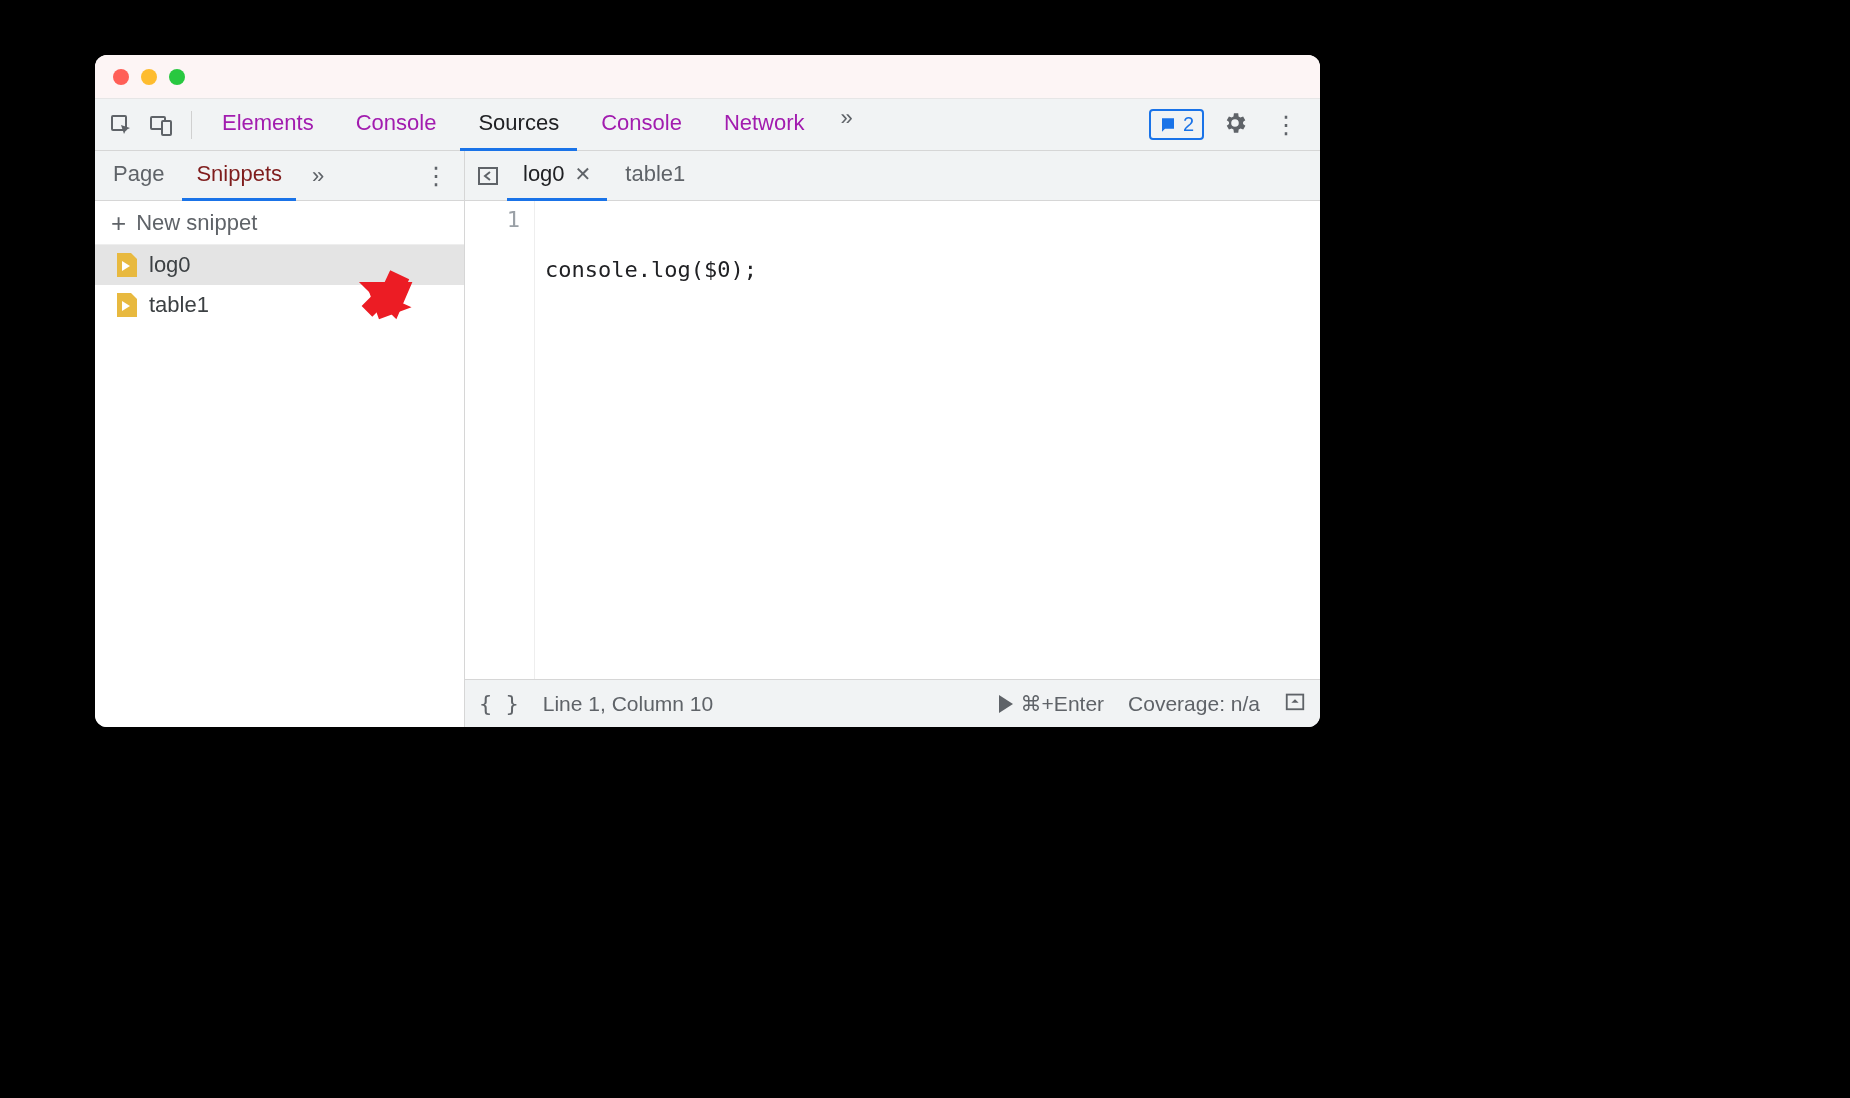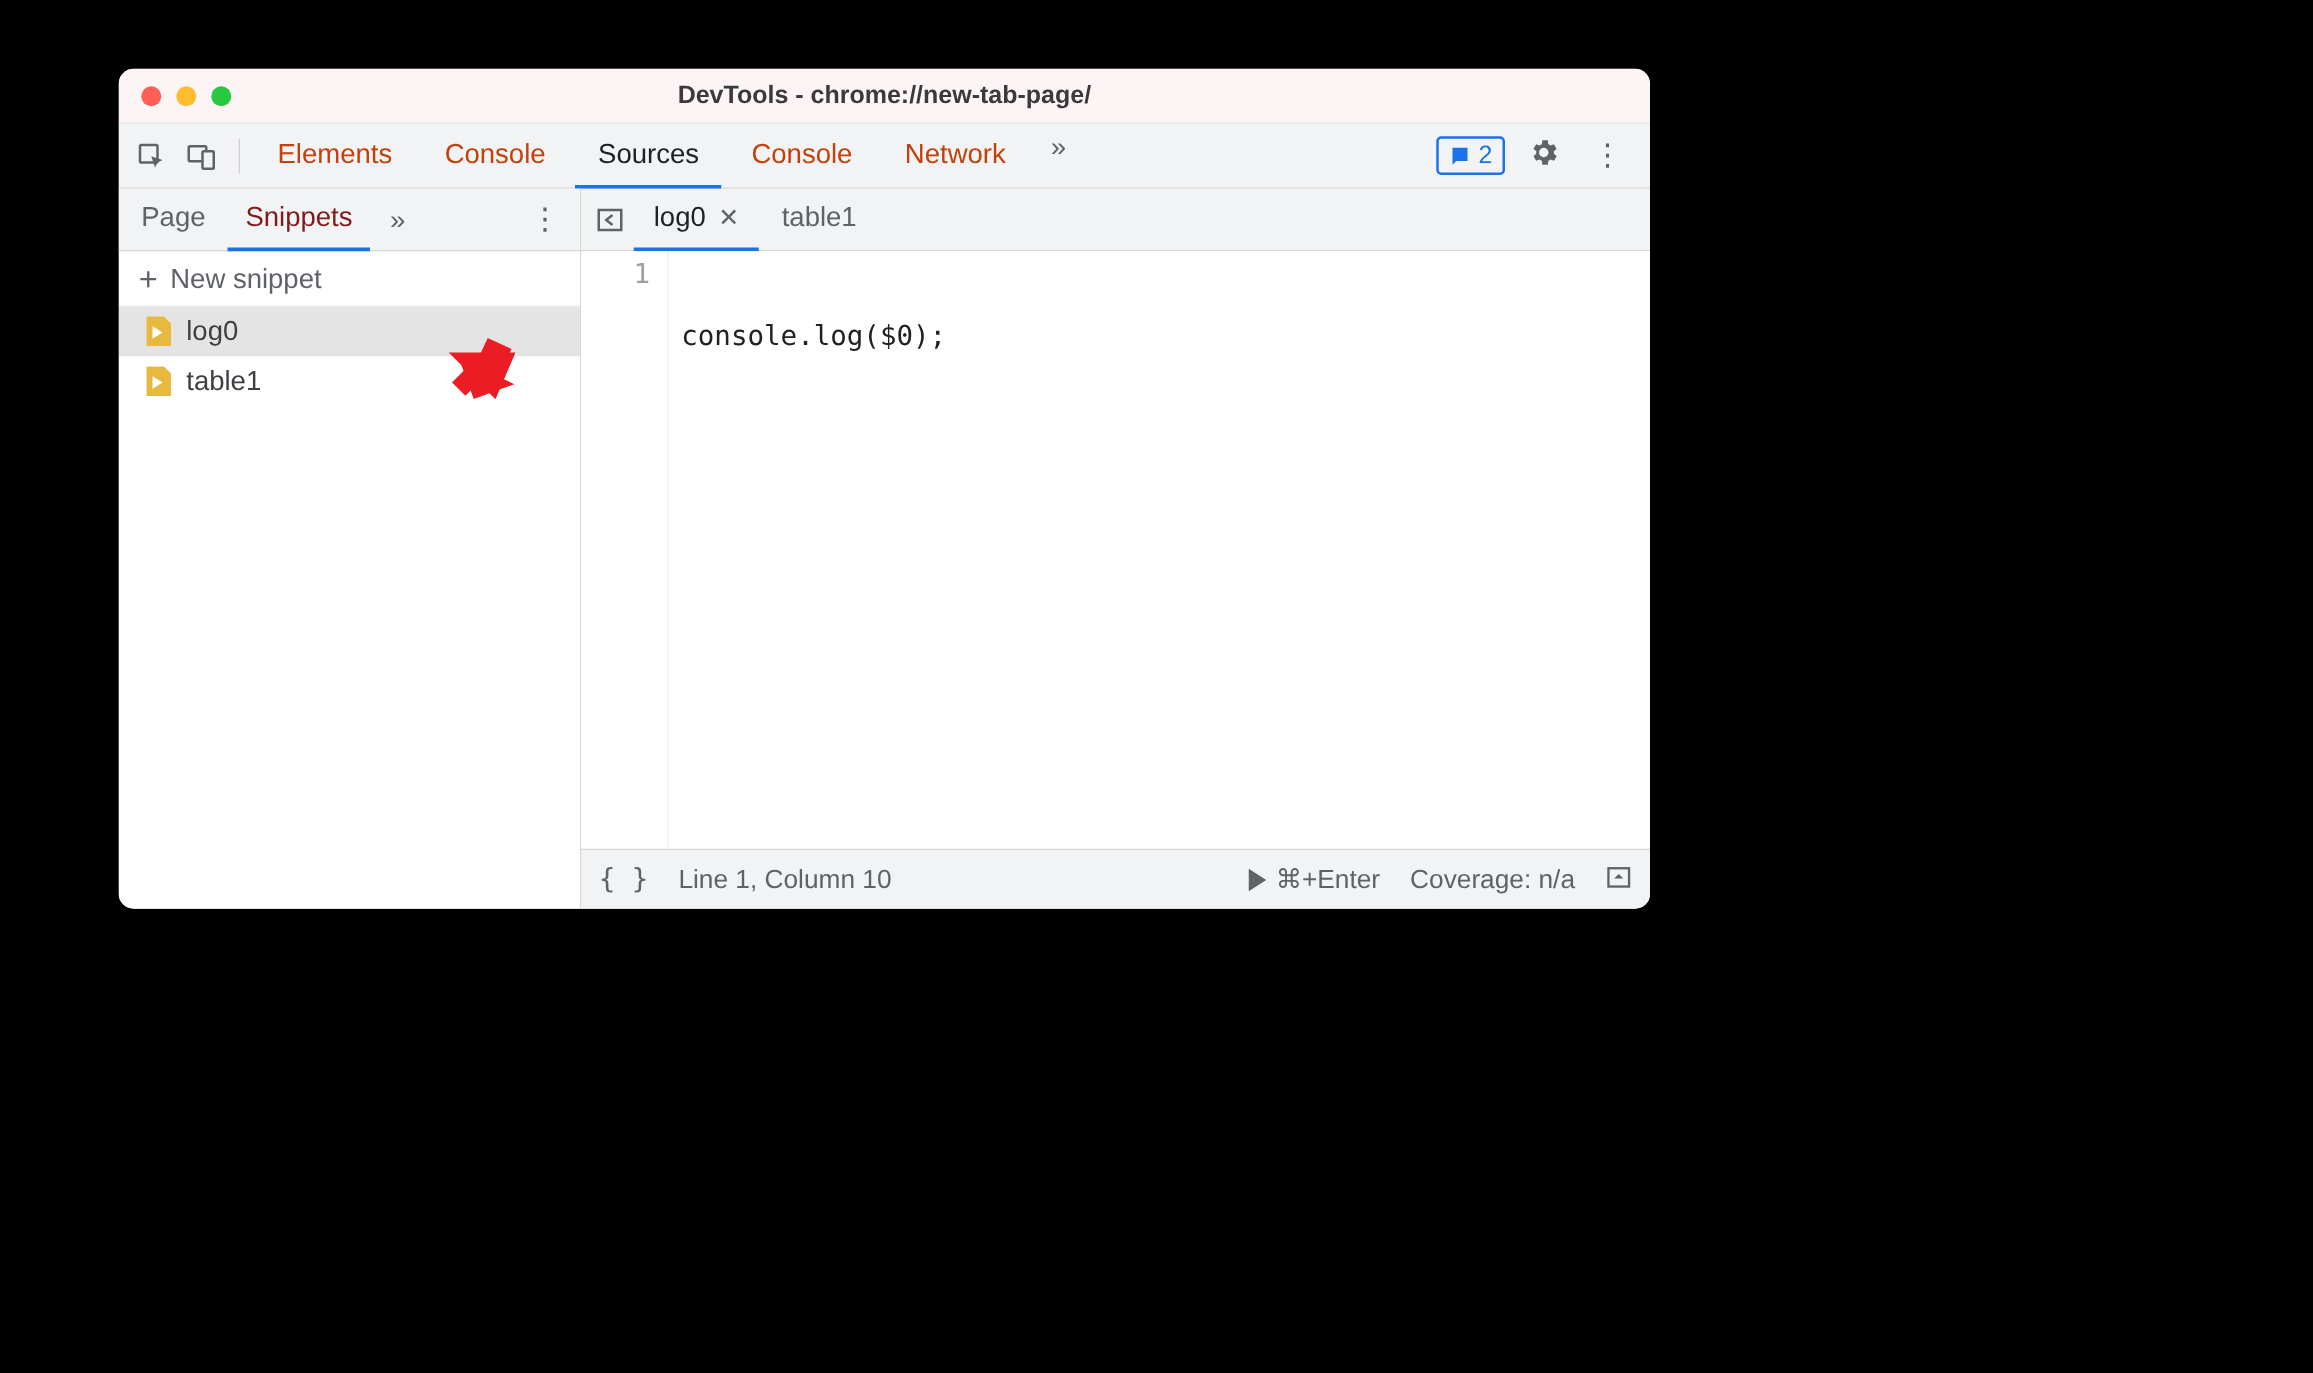--- a/index.html
+++ b/index.html
@@ -53,21 +53,21 @@
   .tb-icon {
     width: 36px; height: 36px;
     display: flex; align-items: center; justify-content: center;
     color: #5f6368; cursor: pointer;
   }
   .tb-sep { width: 1px; height: 28px; background: #d0d0d0; margin: 0 8px; }
   .main-tabs { display: flex; align-items: stretch; height: 52px; flex: 1; gap: 6px; }
   .main-tab {
     padding: 0 18px;
     display: flex; align-items: center;
-    font-size: 22px; color: #c2410c; cursor: pointer;
+    font-size: 22px; color: #a21caf; cursor: pointer;
     border-bottom: 3px solid transparent;
   }
   .main-tab.active { color: #202124; border-bottom-color: #1a73e8; }
   .tb-right { display: flex; align-items: center; gap: 14px; margin-left: auto; padding-right: 6px; }
   .msg-badge {
     display: flex; align-items: center; gap: 6px;
     border: 2px solid #1a73e8; border-radius: 4px;
     padding: 2px 8px; color: #1a73e8; font-size: 20px; cursor: pointer;
   }
   .msg-badge svg { fill: #1a73e8; }
@@ -161,21 +161,20 @@
 <body>
 
 <div class="window">
 
   <div class="titlebar">
     <div class="traffic">
       <div class="tl red"></div>
       <div class="tl yellow"></div>
       <div class="tl green"></div>
     </div>
-    <div class="title">DevTools - chrome://new-tab-page/</div>
   </div>
 
   <div class="toolbar">
     <div class="tb-icon">
       <svg width="24" height="24" viewBox="0 0 24 24" fill="none" stroke="#5f6368" stroke-width="2">
         <rect x="3" y="3" width="14" height="14" rx="1"></rect>
         <path d="M12 12 L21 15 L17 17 L15 21 Z" fill="#5f6368" stroke="none"></path>
       </svg>
     </div>
     <div class="tb-icon">

